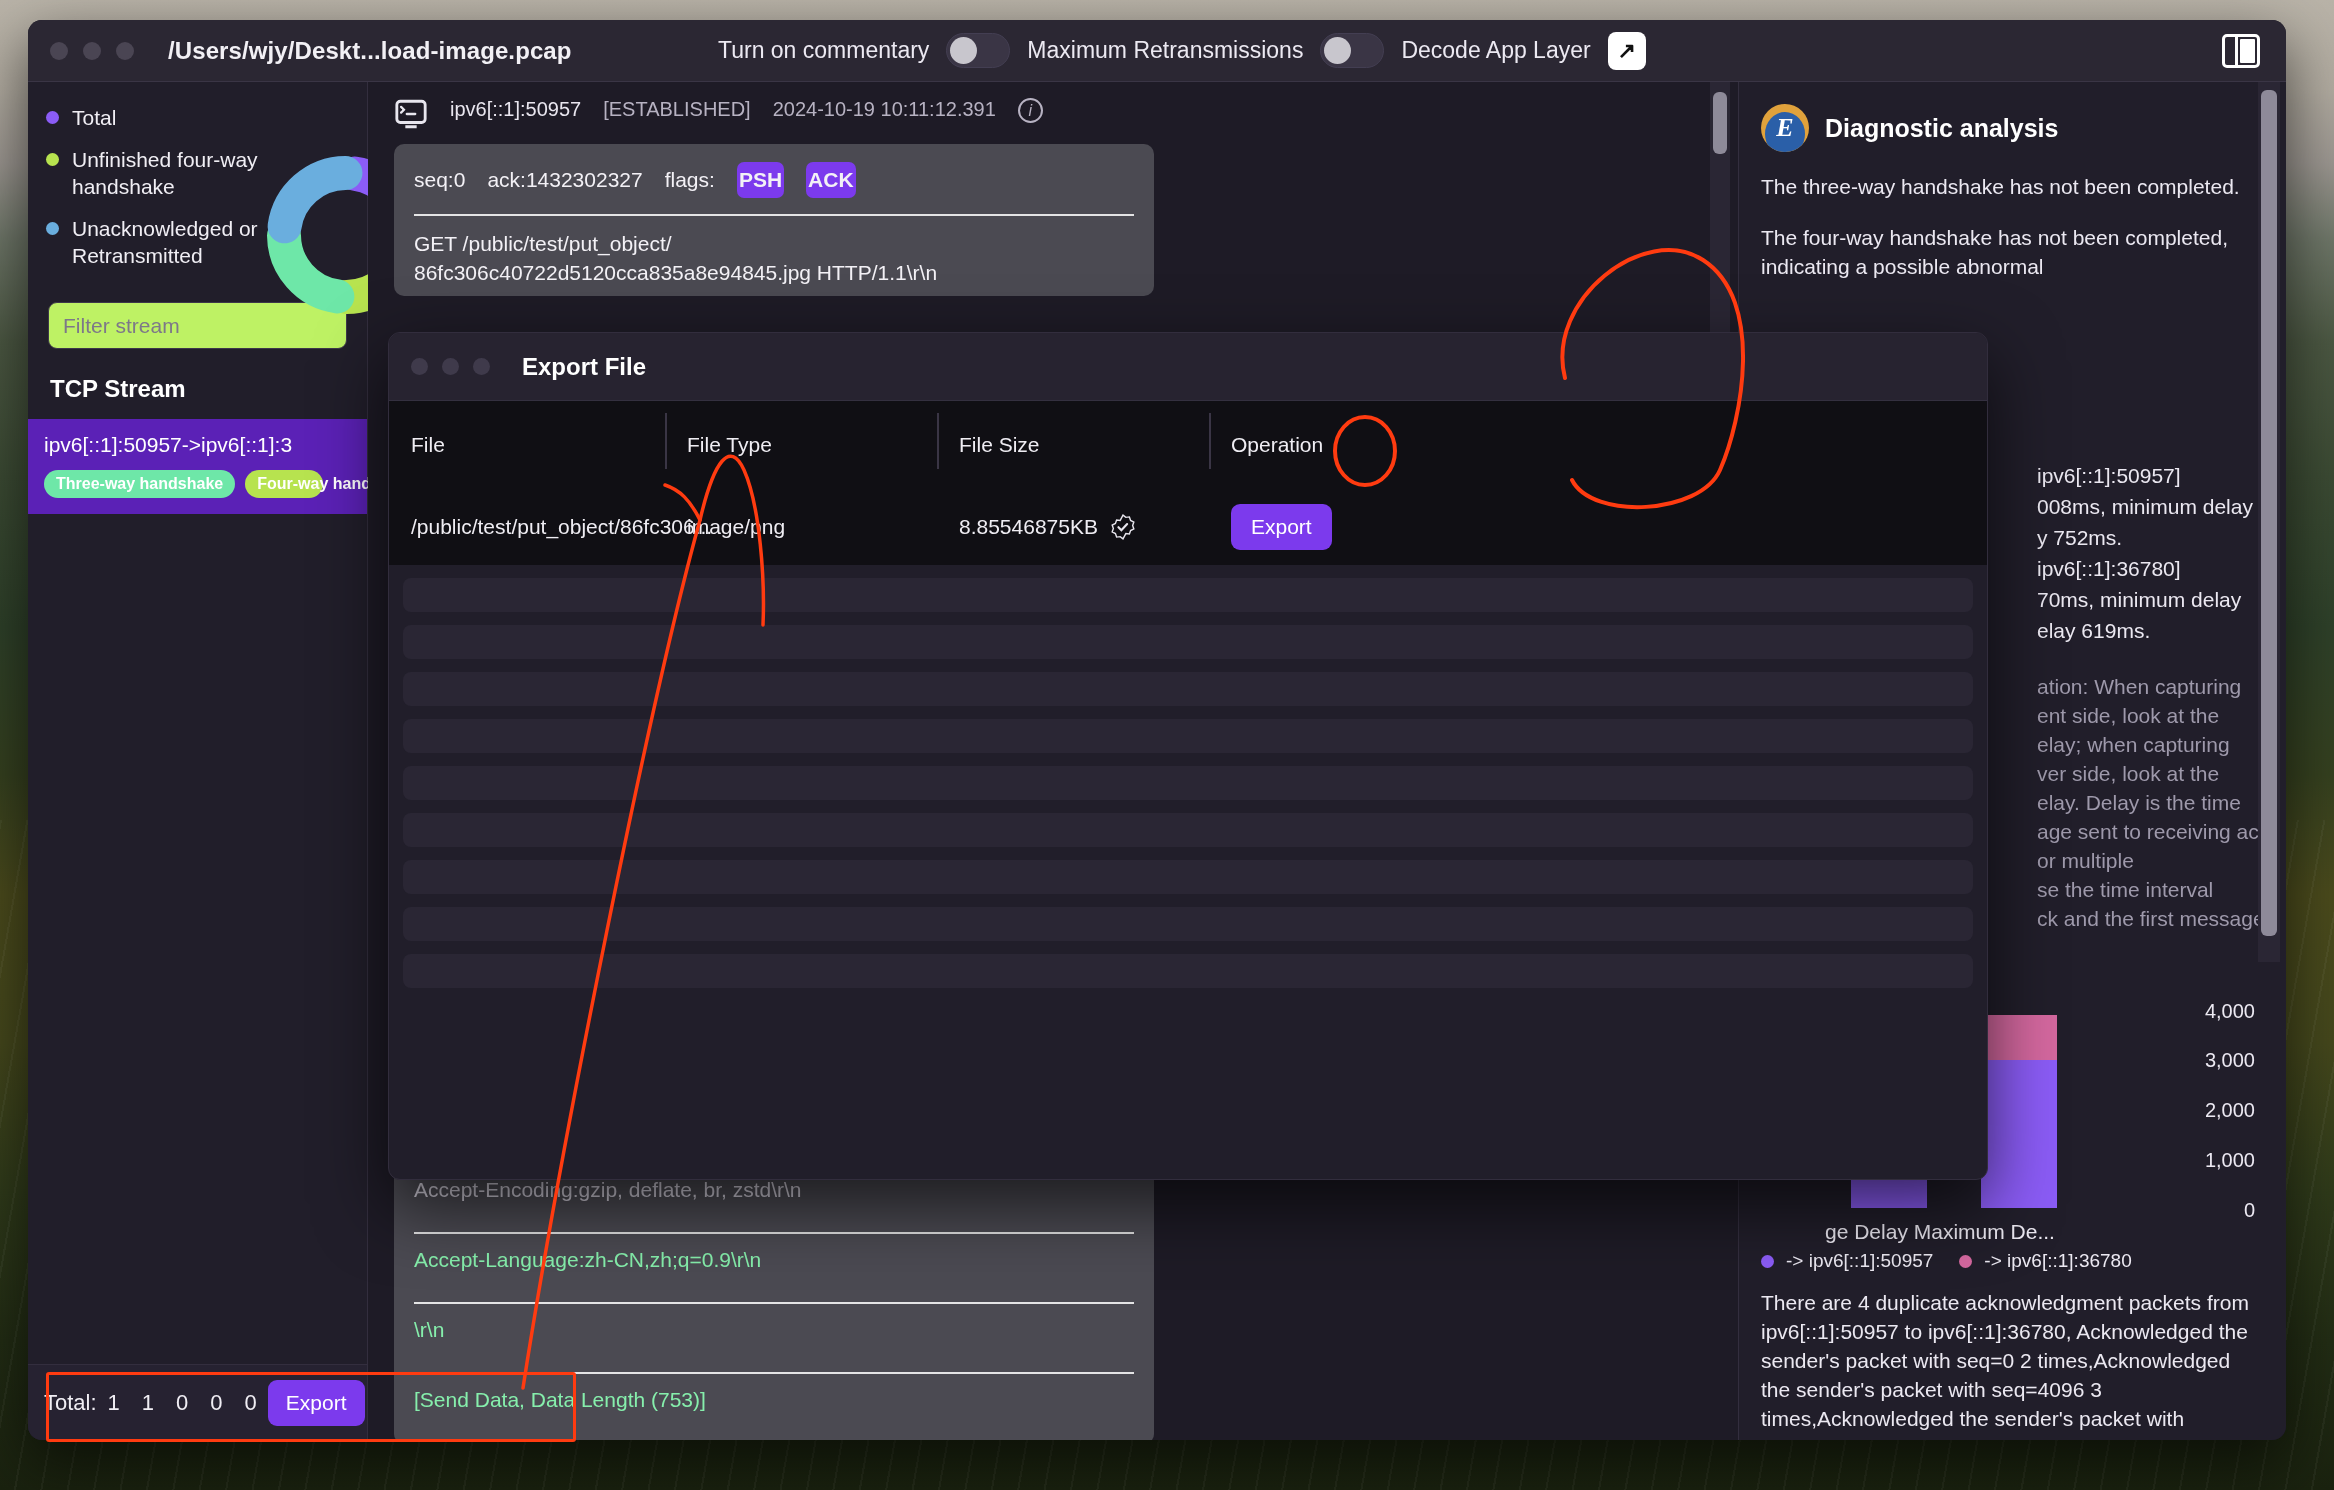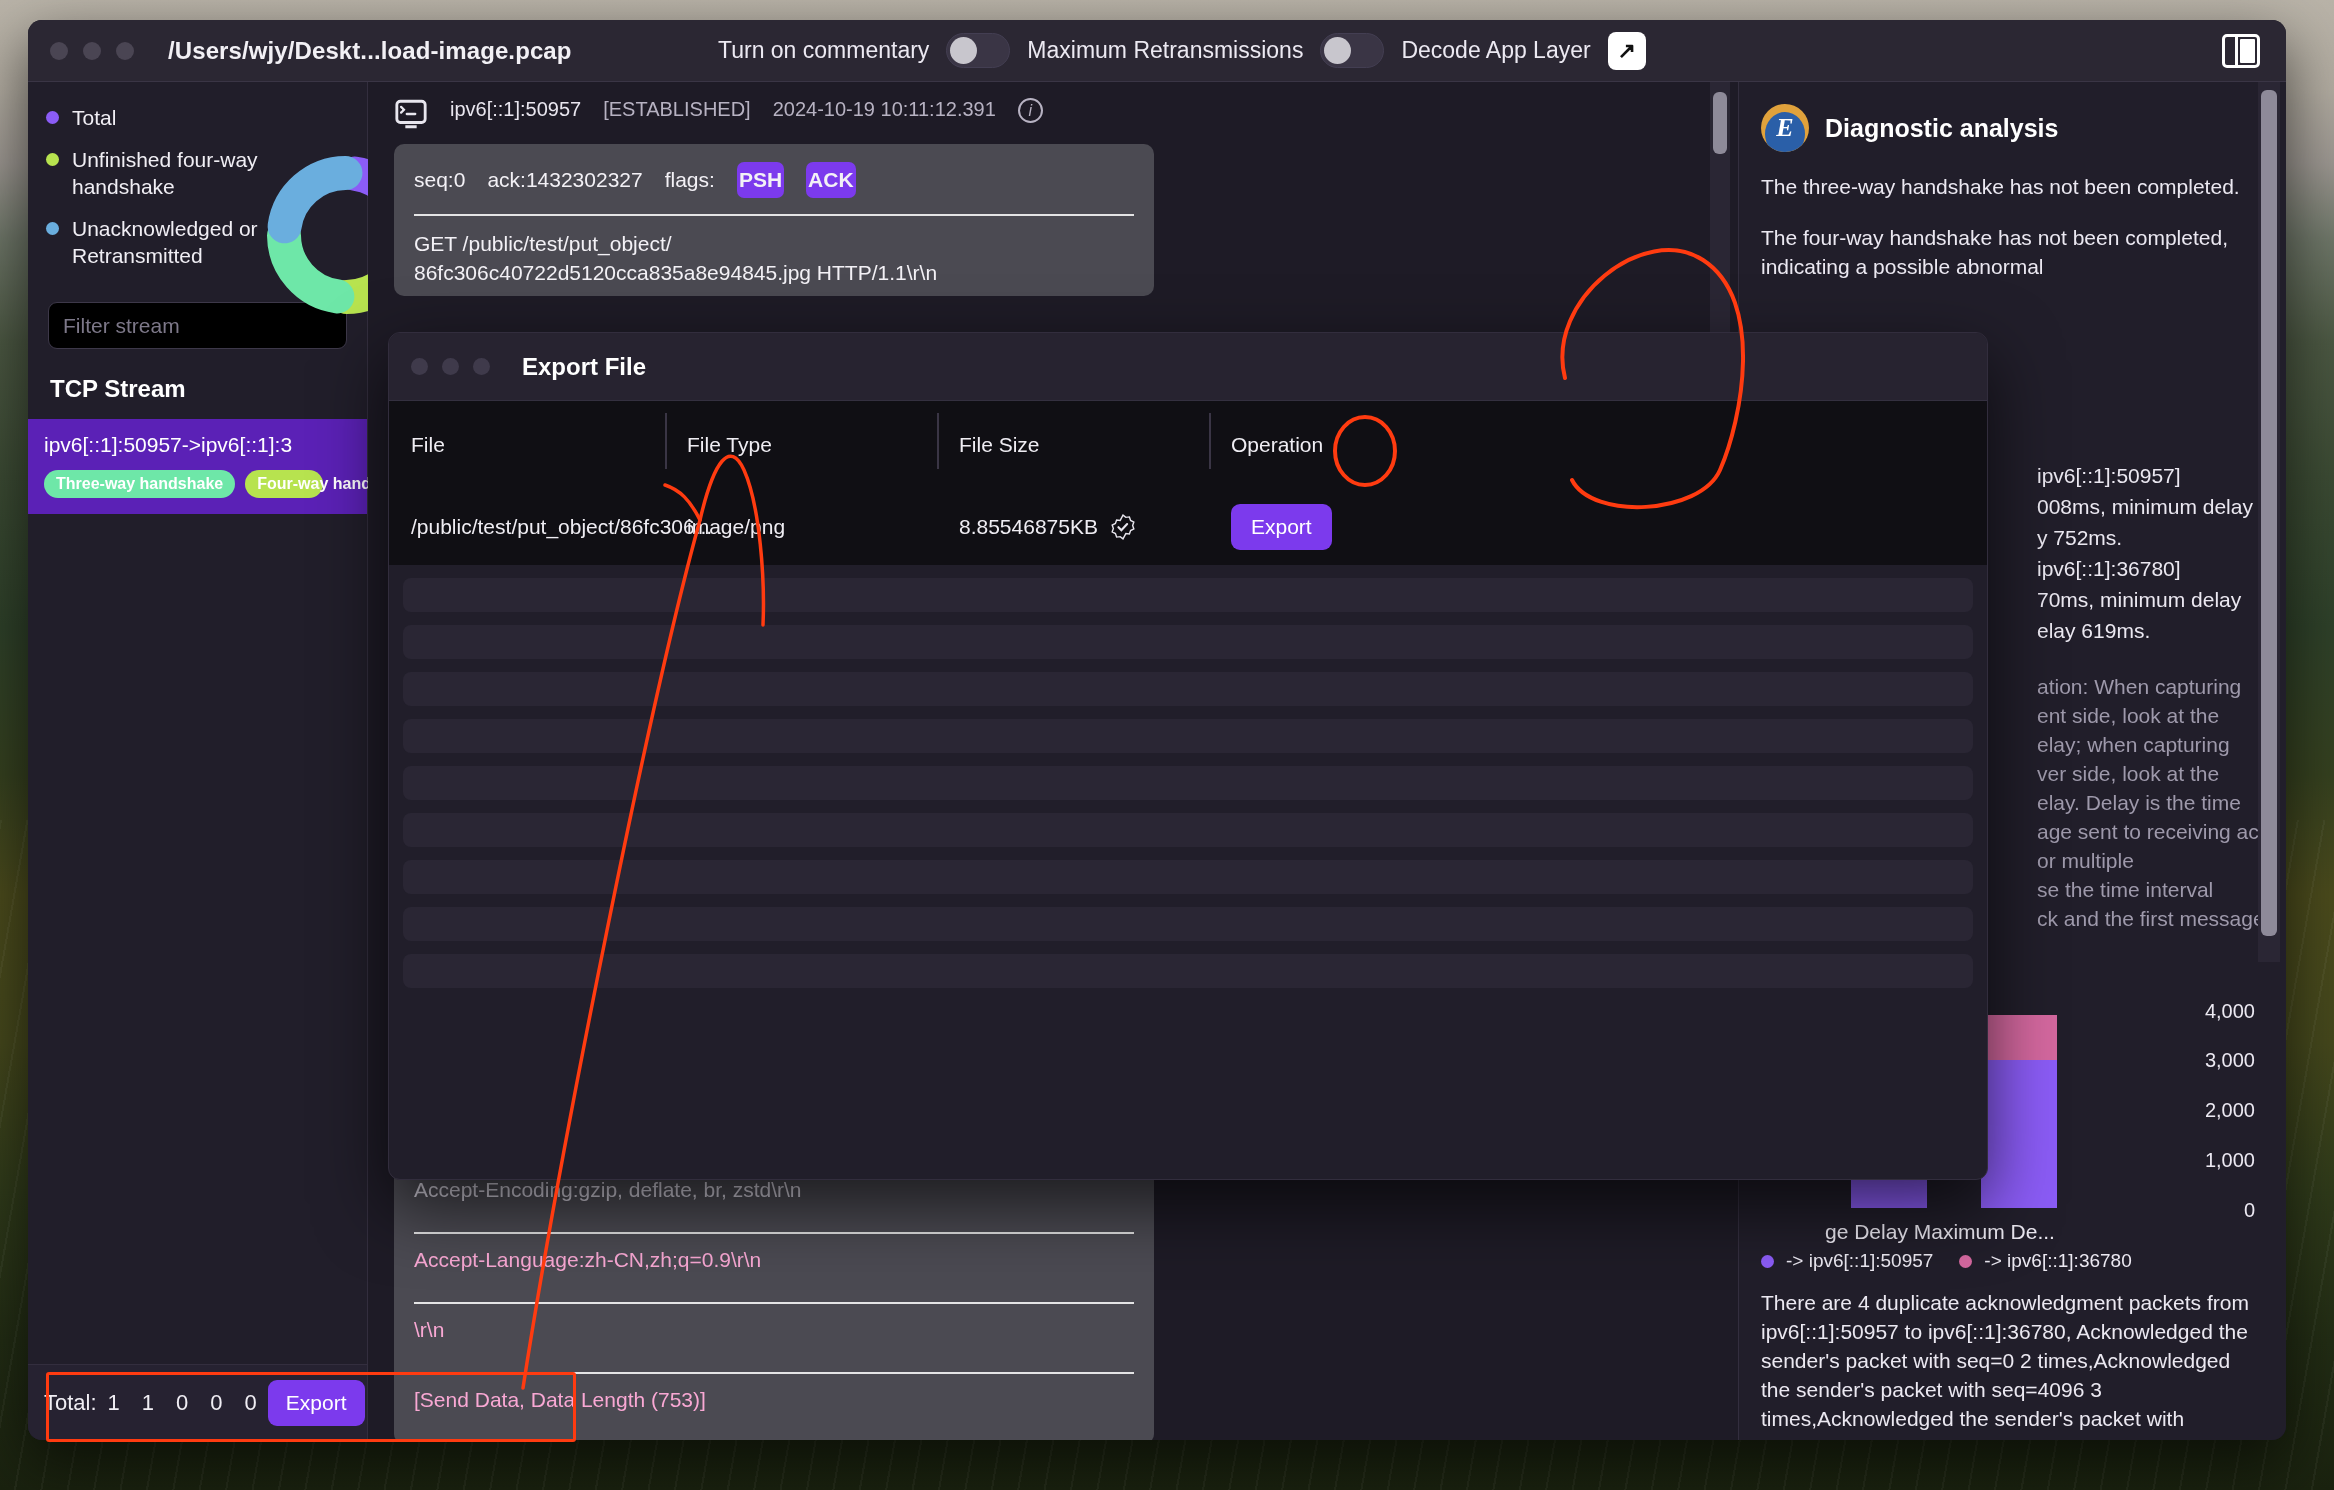--- a/index.html
+++ b/index.html
@@ -82,21 +82,21 @@
     border-right: 1px solid #332e3e; position: relative;
     display: flex; flex-direction: column;
   }
   .legend { padding: 22px 0 0 18px; }
   .legend-item { display: flex; align-items: flex-start; margin-bottom: 15px; }
   .lg-dot { width: 13px; height: 13px; border-radius: 50%; margin: 7px 13px 0 0; flex: none; }
   .lg-label { color: #f0eef4; font-size: 21px; line-height: 27px; max-width: 200px; }
   .donut-wrap { position: absolute; left: 218px; top: 58px; }
   .filter-box {
     margin: 18px 20px 0 20px; height: 47px;
-    background: #000000; border: 1px solid #3d3849; border-radius: 9px;
+    background: #bef264; border: 1px solid #3d3849; border-radius: 9px;
     display: flex; align-items: center; padding: 0 14px;
   }
   .filter-box span { color: #7d7889; font-size: 21px; }
   .tcp-heading {
     color: #ffffff; font-size: 24px; font-weight: bold;
     padding: 26px 0 16px 22px;
   }
   .stream-item { background: #5b21b6; padding: 14px 16px 16px 16px; }
   .stream-title { color: #fff; font-size: 21px; white-space: nowrap; overflow: hidden; }
   .chips { display: flex; gap: 10px; margin-top: 13px; }
@@ -146,21 +146,21 @@
   .seqline { display: flex; align-items: center; gap: 22px; }
   .seqline span { color: #f3f1f6; font-size: 21px; }
   .flag {
     background: #7c3aed; color: #fff; border-radius: 7px;
     padding: 6px 2px; font-size: 17px; font-weight: bold;
   }
   .hr { height: 2px; background: #ffffff; margin: 16px 0 0 0; opacity: .85; }
   .pkt-line { color: #f3f1f6; font-size: 21px; line-height: 27px; padding: 14px 0 0 0; }
   .hdr-rows { position: absolute; left: 26px; top: 1082px; width: 760px; }
   .hdr-row { padding: 14px 0 14px 0; }
-  .hdr-row .t { color: #f9a8d4; font-size: 21px; }
+  .hdr-row .t { color: #86efac; font-size: 21px; }
   .hdr-row .t.dim { color: #d3cfdb; }
   .hdr-card {
     background: #4b4a52; border-radius: 0 0 10px 10px; padding: 0 20px 18px 20px;
   }
 
   
   .right-col {
     width: 548px; flex: none; background: #211e2a;
     border-left: 1px solid #332e3e; position: relative; overflow: hidden;
   }

